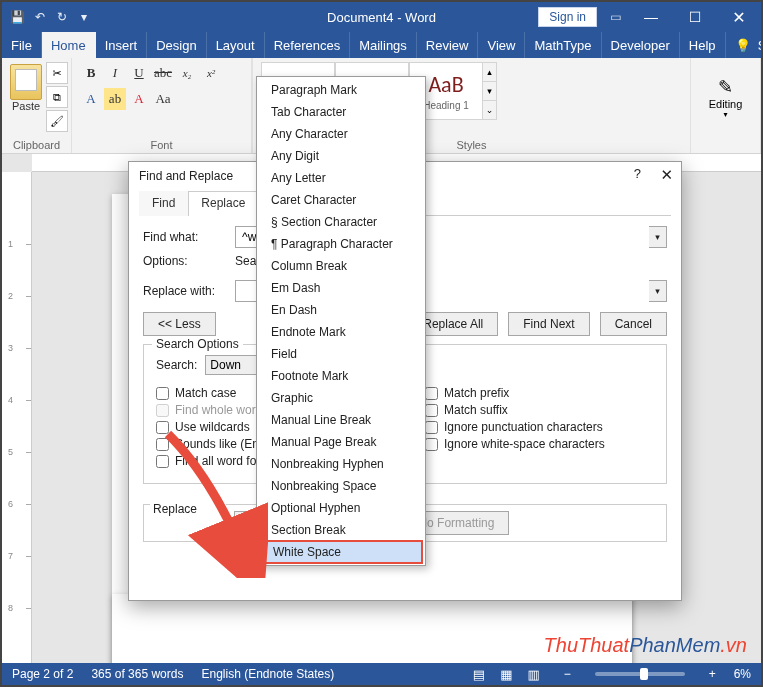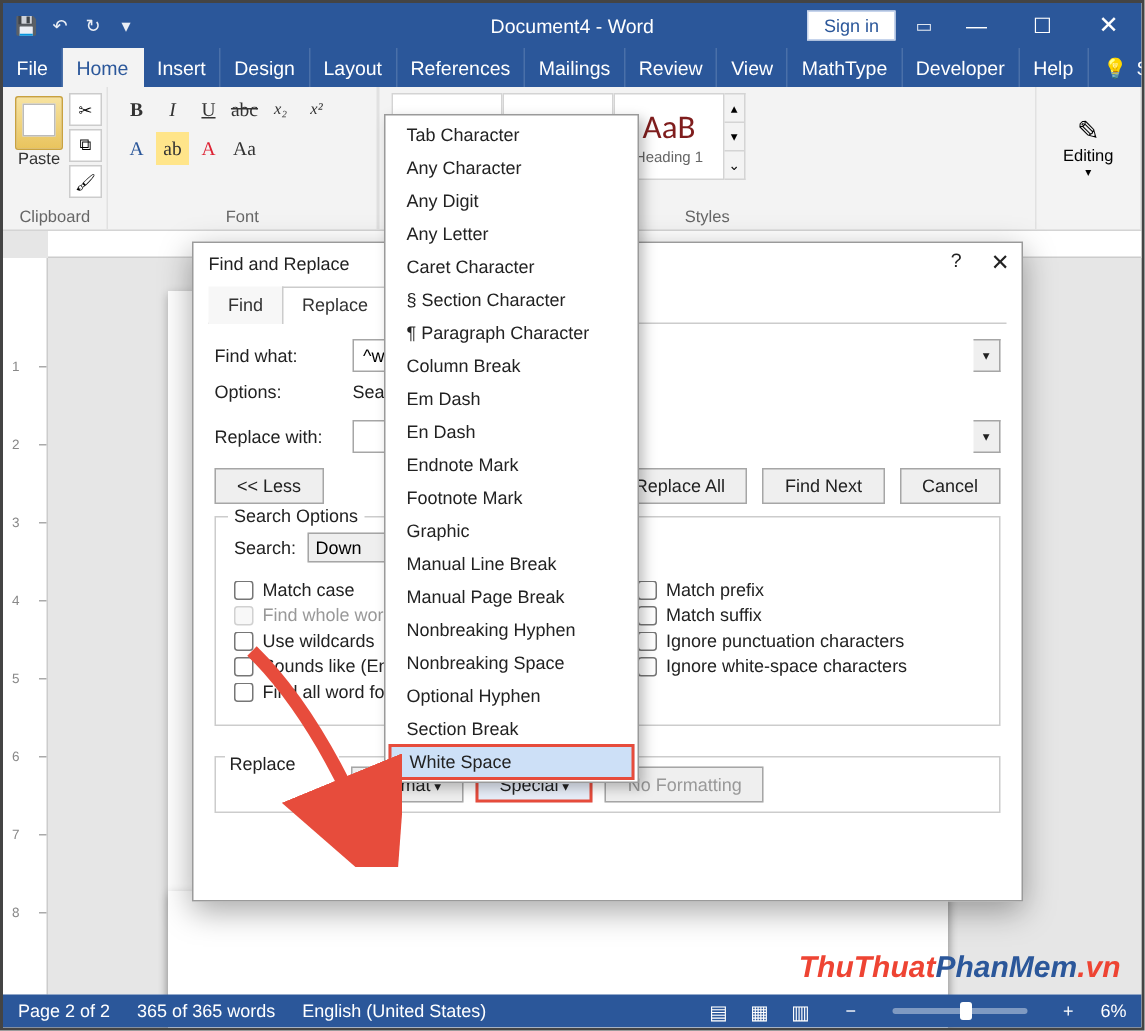--- a/index.html
+++ b/index.html
@@ -100,21 +100,21 @@
 
 
 .special-menu { position: absolute; left: 254px; top: 74px; width: 170px; background: #fff; border: 1px solid #9a9a9a; box-shadow: 3px 3px 8px rgba(0,0,0,.25); z-index: 50; padding: 2px 0; }
 .special-menu .mi { padding: 4px 14px; font-size: 12px; color: #222; white-space: nowrap; }
 .special-menu .mi.highlight { background: #cde0f7; border: 2px solid #e74c3c; margin: -1px 2px; padding: 3px 12px; }
 
 
 .arrow { position: absolute; left: 156px; top: 426px; width: 110px; height: 150px; z-index: 60; pointer-events: none; }
 
 
-.watermark { position: absolute; right: 14px; bottom: 28px; font-size: 20px; font-style: italic; font-weight: 700; z-index: 80; }
+.watermark { position: absolute; right: 14px; bottom: 28px; font-size: 20px; font-style: italic; font-weight: 400; z-index: 80; }
 .watermark .a { color: #e43; }
 .watermark .b { color: #2b579a; }
 </style>
 </head>
 <body>
 
 <div class="titlebar">
   <div class="qat">
     <span>💾</span>
     <span>↶</span>
@@ -341,31 +341,33 @@
         <span class="rlabel" style="position:relative;top:-14px;background:#fff;padding:0 3px">Replace</span>
         <button class="btn dd">Format</button>
         <button class="btn dd special">Special</button>
         <button class="btn disabled">No Formatting</button>
       </fieldset>
     </div>
   </div>
 </div>
 
 <div class="special-menu" id="specialMenu">
+    <div class="mi">Paragraph Mark</div>
     <div class="mi">Tab Character</div>
     <div class="mi">Any Character</div>
     <div class="mi">Any Digit</div>
     <div class="mi">Any Letter</div>
     <div class="mi">Caret Character</div>
     <div class="mi">§ Section Character</div>
     <div class="mi">¶ Paragraph Character</div>
     <div class="mi">Column Break</div>
     <div class="mi">Em Dash</div>
     <div class="mi">En Dash</div>
     <div class="mi">Endnote Mark</div>
+    <div class="mi">Field</div>
     <div class="mi">Footnote Mark</div>
     <div class="mi">Graphic</div>
     <div class="mi">Manual Line Break</div>
     <div class="mi">Manual Page Break</div>
     <div class="mi">Nonbreaking Hyphen</div>
     <div class="mi">Nonbreaking Space</div>
     <div class="mi">Optional Hyphen</div>
     <div class="mi">Section Break</div>
     <div class="mi highlight">White Space</div>
   </div>
@@ -379,21 +381,21 @@
   <path d="M10,6 Q55,50 92,140" stroke="#e74c3c" stroke-width="9" fill="none" marker-end="url(#ah)"></path>
 </svg>
 
 <div class="watermark">
   <span class="a">ThuThuat</span><span class="b">PhanMem</span><span class="a">.vn</span>
 </div>
 
 <div class="statusbar">
   <span class="seg">Page 2 of 2</span>
   <span class="seg">365 of 365 words</span>
-  <span class="seg">English (United States)</span>
+  <span class="seg">English (Endnote States)</span>
   <span class="spacer"></span>
   <span class="zoom-icons">
     <span>▤</span>
     <span>▦</span>
     <span>▥</span>
   </span>
   <span>−</span>
   <div class="zoom-slider">
       <div class="thumb"></div>
     </div>

